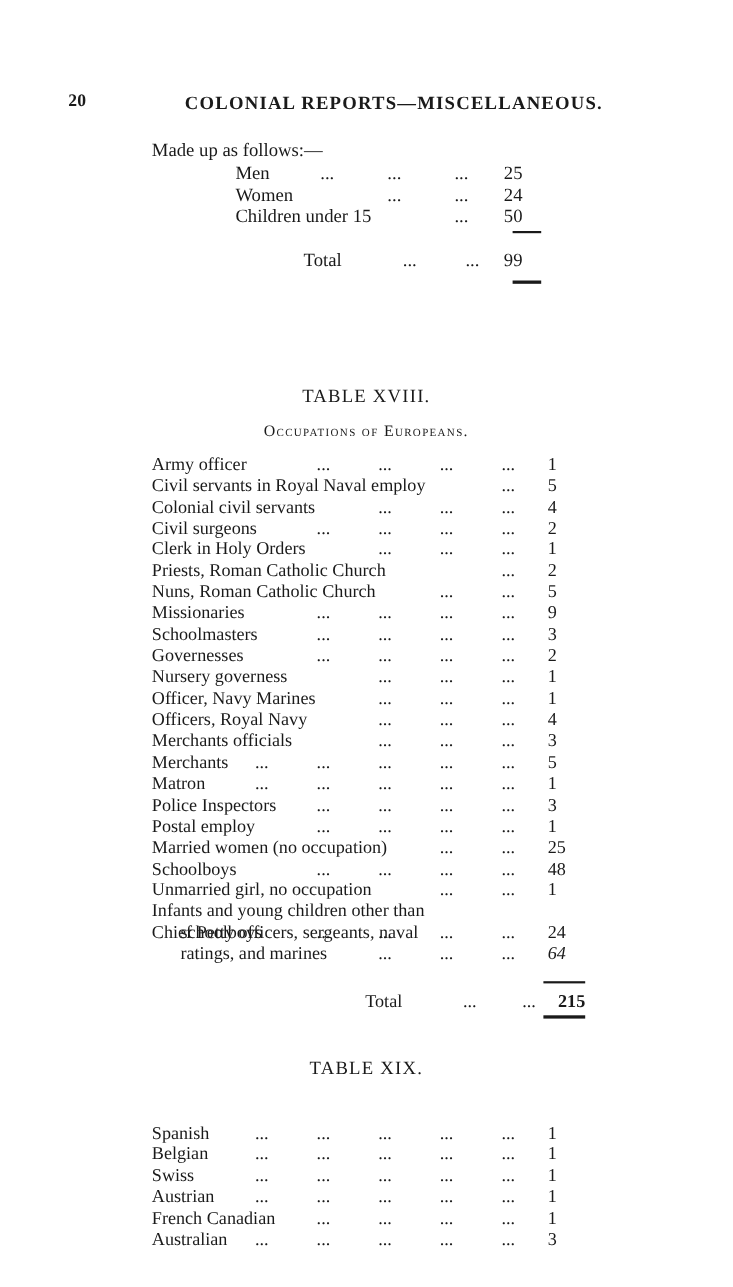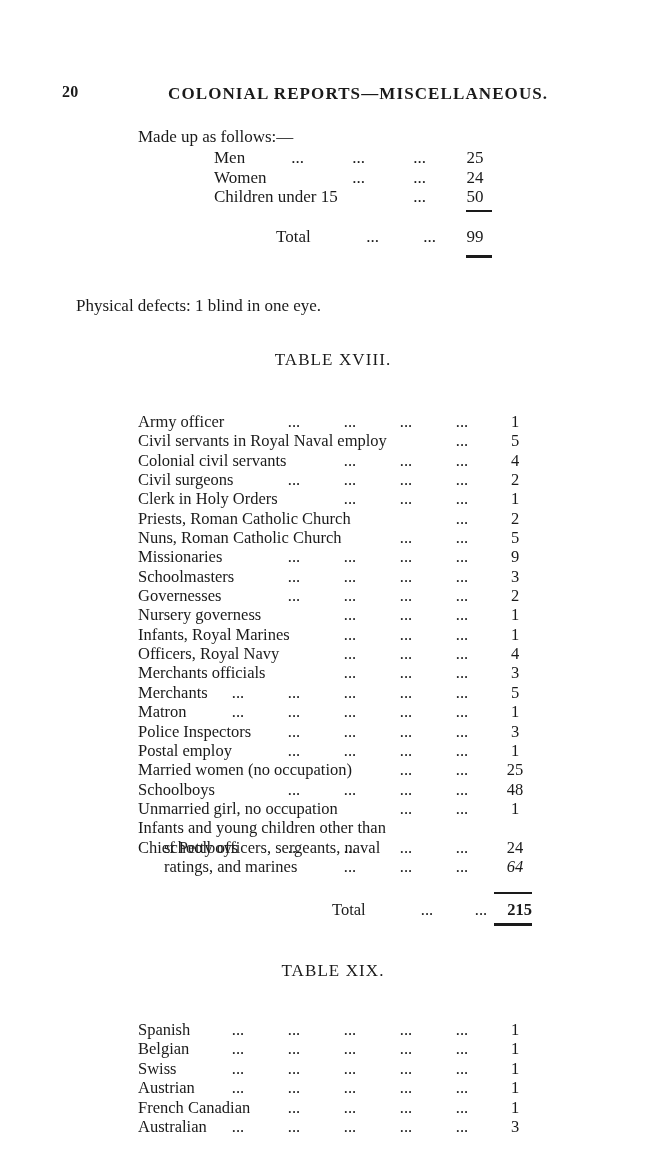--- a/index.html
+++ b/index.html
@@ -114,21 +114,21 @@
     display: flex;
   }
   .row .leaders span {
     display: inline-block;
     text-align: center;
   }
   .row .val {
     position: absolute;
     top: 0;
     width: 34px;
-    text-align: center;
+    text-align: left;
   }
 
   
   #tbl-summary { left: 214px; top: 124px; }
   #tbl-summary .row { height: 19.5px; font-size: 17px; }
   #tbl-summary .leaders { left: 62px; }
   #tbl-summary .leaders span { width: 61px; }
   #tbl-summary .val { left: 244px; }
 
   #tbl-summary .row.total-row { margin-top: 20px; }
@@ -210,25 +210,23 @@
         <div class="label" style="left: 62px;">Total</div>
         <span class="leaders" style="left: 130px;">
           <span style="width: 57px;">...</span>
           <span style="width: 57px;">...</span>
         </span>
         <div class="val">99</div>
       </div>
       <div class="rule-thick" style="left: 252px; top: 107px; width: 26px;"></div>
     </div>
 
-  <div class="para p2">
-    <span class="indent"></span><span>Physical defects: 1 blind in one eye.</span>
-  </div>
 
   <div class="table-caption" style="top:326px">TABLE XVIII.</div>
+  <div class="table-subcaption" style="top:360px">Occupations of Europeans.</div>
   <div class="tbl" id="tbl-occ">
       <div class="row">
         <div class="label">Army officer</div>
         <span class="leaders" style="left: 128px;">
           <span style="width: 56px;">...</span>
           <span style="width: 56px;">...</span>
           <span style="width: 56px;">...</span>
           <span style="width: 56px;">...</span>
         </span>
         <div class="val">1</div>
@@ -316,21 +314,21 @@
       <div class="row">
         <div class="label">Nursery governess</div>
         <span class="leaders" style="left: 184px;">
           <span style="width: 56px;">...</span>
           <span style="width: 56px;">...</span>
           <span style="width: 56px;">...</span>
         </span>
         <div class="val">1</div>
       </div>
       <div class="row">
-        <div class="label">Infants, Royal Marines</div>
+        <div class="label">Officer, Navy Marines</div>
         <span class="leaders" style="left: 184px;">
           <span style="width: 56px;">...</span>
           <span style="width: 56px;">...</span>
           <span style="width: 56px;">...</span>
         </span>
         <div class="val">1</div>
       </div>
       <div class="row">
         <div class="label">Officers, Royal Navy</div>
         <span class="leaders" style="left: 184px;">

